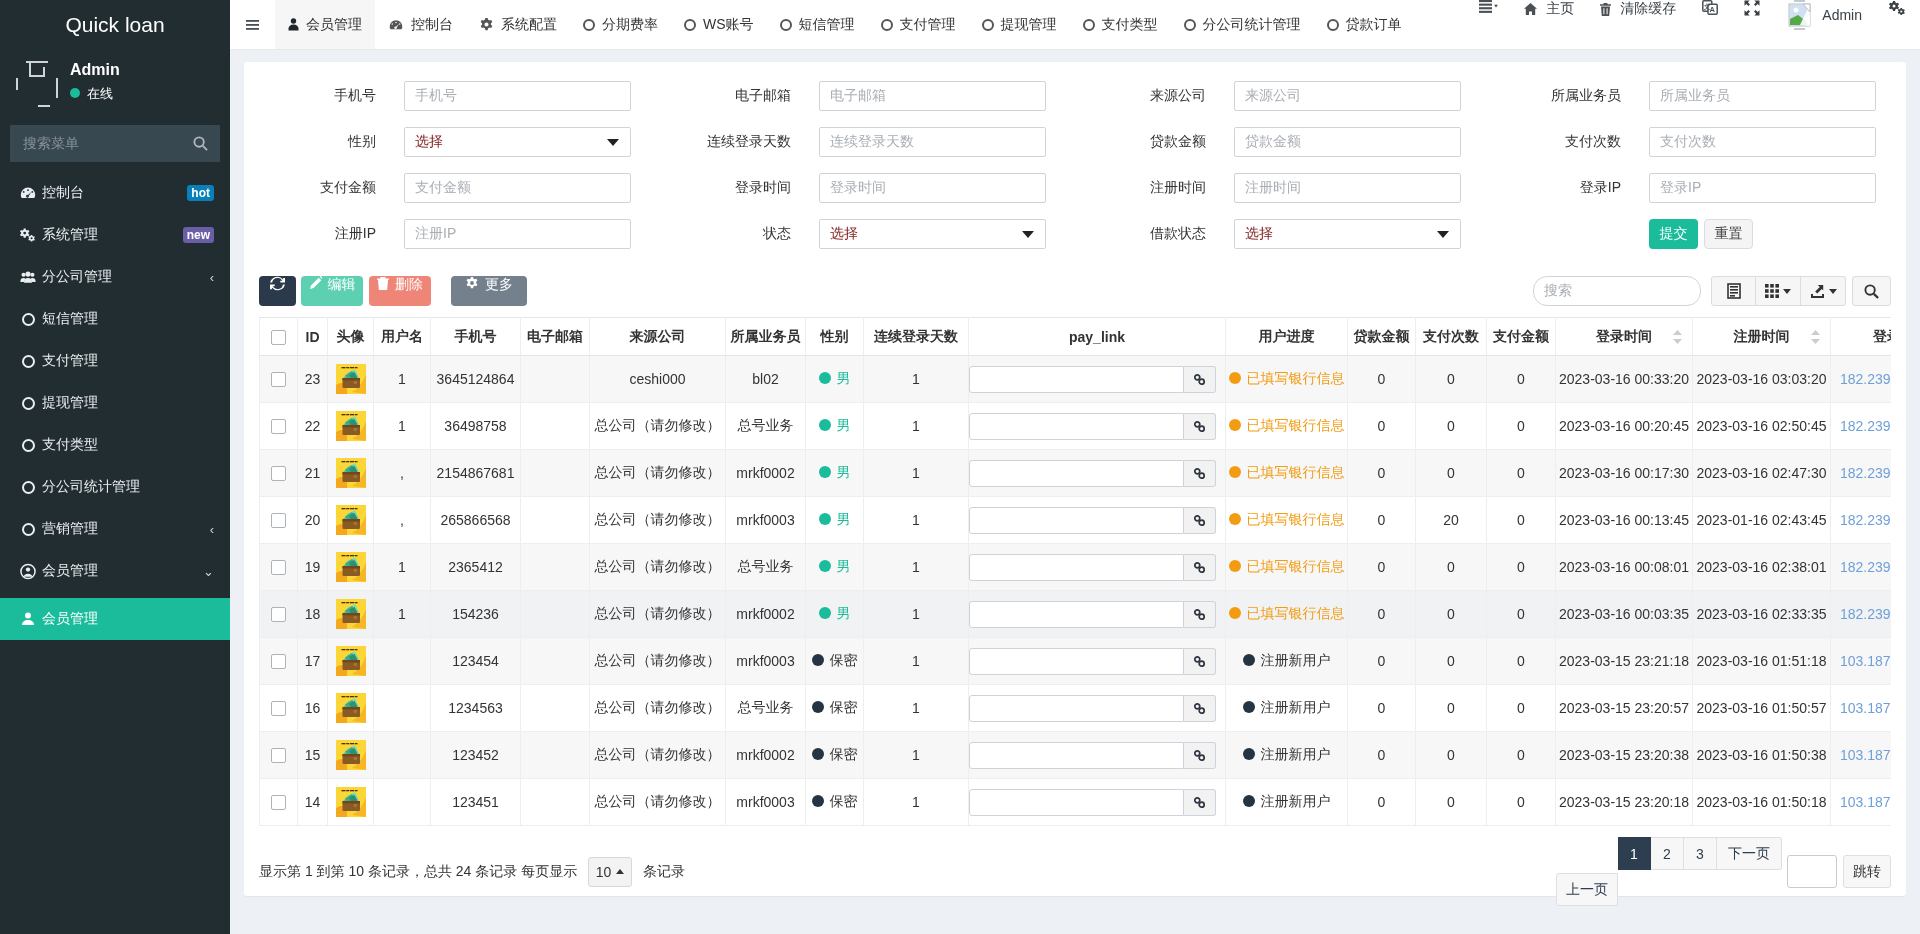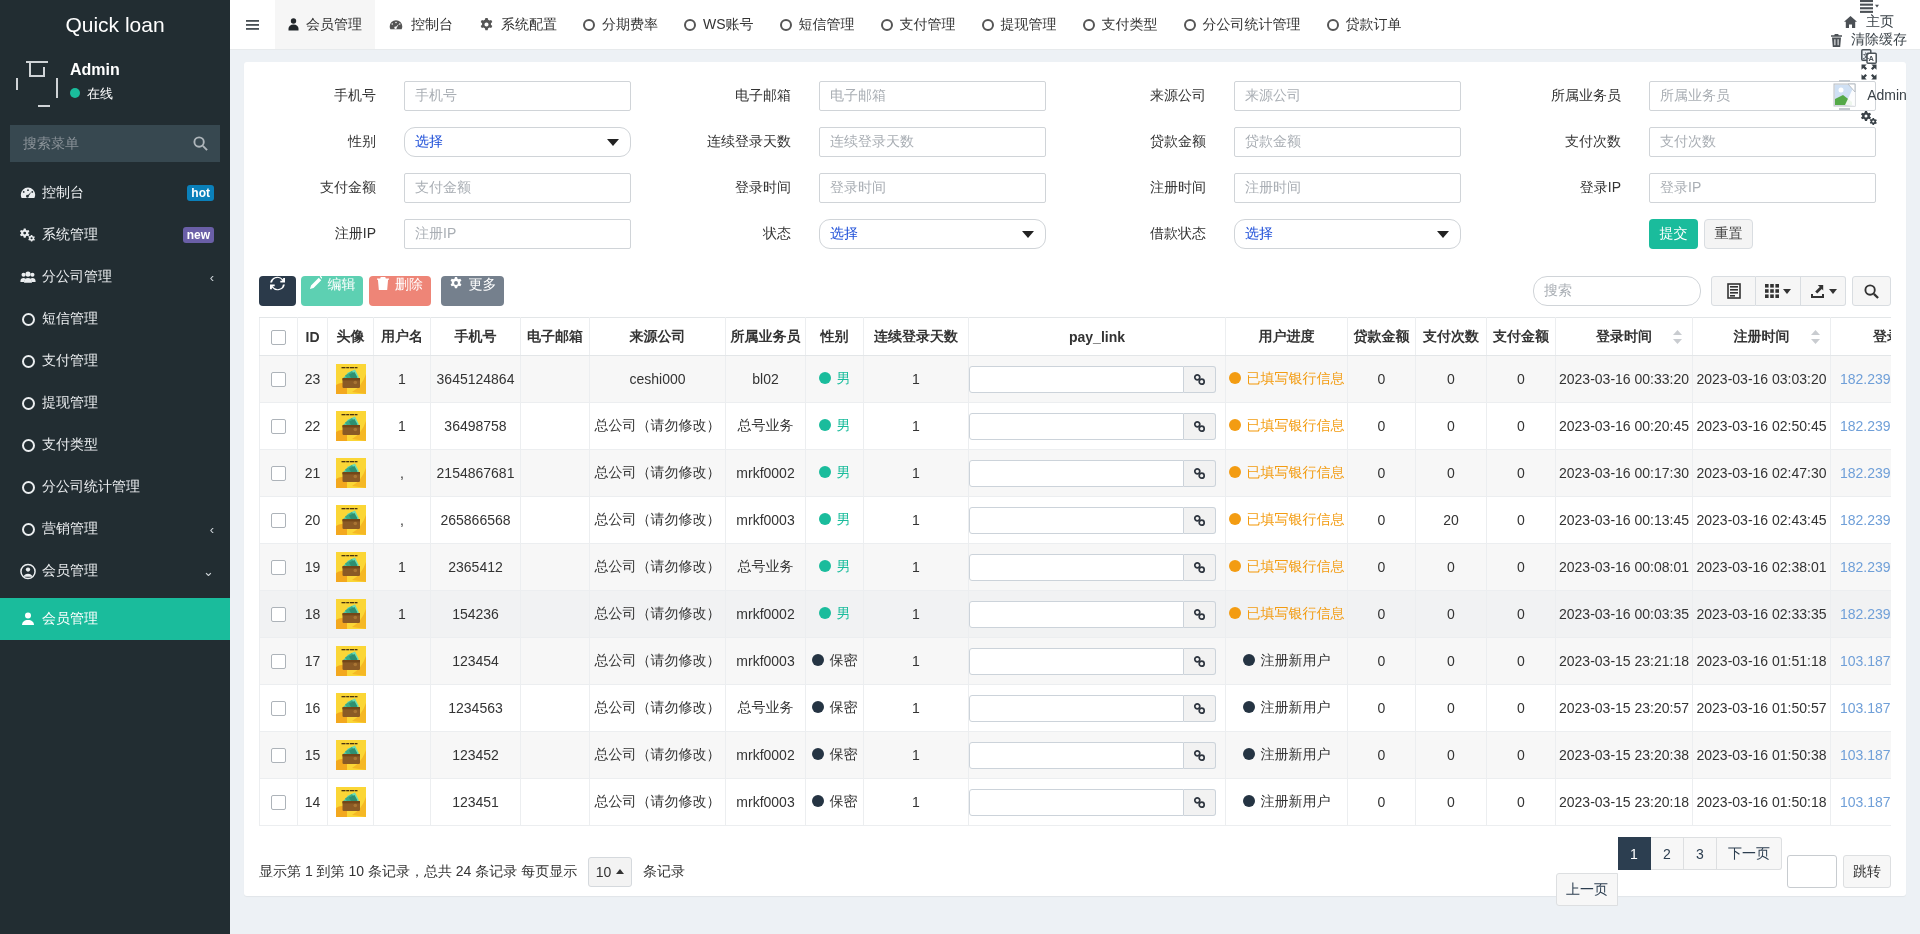--- a/index.html
+++ b/index.html
@@ -27,47 +27,47 @@
 .menu li.active-green { background:#1abc9c; color:#fff; height:42px; margin-top:6px; }
 .circ { width:13px; height:13px; border:2px solid #ebeef0; border-radius:50%; }
 
 
 .topbar { position:fixed; left:230px; top:0; right:0; height:50px; background:#fff; border-bottom:1px solid #e7eaec; z-index:10; display:flex; align-items:stretch; }
 .burger { width:45px; display:flex; align-items:center; justify-content:center; }
 .tabs { display:flex; }
 .tab { display:flex; align-items:center; padding:0 13px; color:#333; font-size:14px; gap:7px; white-space:nowrap; }
 .tab.active { background:#f6f6f6; }
 .tab .oc { width:12px; height:12px; border:2px solid #555; border-radius:50%; }
-.top-right { display:flex; align-items:center; margin-left:auto;flex-direction:column; }
+.top-right { display:flex; align-items:flex-start; margin-left:auto; }
 .top-right .item { display:flex; align-items:center; padding:0 13px; color:#394147; gap:9px; white-space:nowrap; }
 .top-right { padding-right:0px; }
 
 
 .content { margin-left:230px; margin-top:50px; padding:12px 14px 0 14px; }
 .card { background:#fff; border-radius:3px; height:834px; position:relative; box-shadow:0 1px 1px rgba(0,0,0,.05); }
 
 
 .fform { padding-top:19px; }
 .frow { display:flex; height:30px; margin-bottom:16px; }
 .fgroup { width:415px; display:flex; align-items:center; flex:0 0 415px; }
 .fgroup label { flex:0 0 160px; text-align:right; padding-right:28px; color:#333; }
 .fgroup .inp { width:227px; height:30px; border:1px solid #d0d4d8; border-radius:2px; background:#fff; display:flex; align-items:center; padding:0 10px; color:#a9aeb4; position:relative; }
 .fgroup .sel:after { content:""; position:absolute; right:11px; top:11px; border-left:6px solid transparent; border-right:6px solid transparent; border-top:7px solid #222; }
-.fgroup .sel { color:#1d4ed8;border-radius:11px; }
+.fgroup .sel { color:#7f1d1d; }
 .btn { border:none; border-radius:4px; font-size:14px; display:inline-flex; align-items:center; justify-content:center; font-family:"Liberation Sans",sans-serif;text-align:center; }
 .btn-submit { background:#1abc9c; color:#fff; width:49px; height:30px; }
 .btn-reset { background:#f4f4f4; color:#444; border:1px solid #d9dde1; width:49px; height:30px; margin-left:6px; }
 
 
 .toolbar { display:flex; align-items:center; padding:10px 15px 0 15px; height:42px; }
 .tbtn { height:30px; border:none; border-radius:4px; color:#fff; display:inline-flex; align-items:flex-start; justify-content:center; gap:6px; font-size:14px; font-family:"Liberation Sans",sans-serif; }
 .tbtn.refresh { width:37px; background:#2b3a4a; }
 .tbtn.edit { width:62px; background:#5dd0b2; margin-left:5px; }
 .tbtn.del { width:62px; background:#ee8577; margin-left:6px; }
-.tbtn.more { width:63px; background:#75808d; margin-left:10px; }
+.tbtn.more { width:76px; background:#75808d; margin-left:20px; }
 .tb-right { margin-left:auto; display:flex; align-items:center; }
 .tb-search { width:168px; height:30px; border:1px solid #d0d4d8; border-radius:14px; display:flex; align-items:center; padding:0 10px; color:#a9aeb4; }
 .bgroup { display:flex; margin-left:10px; }
 .bgroup .gbtn { width:45px; height:30px; background:#f6f6f6; border:1px solid #d9dde1; display:flex; align-items:center; justify-content:center; gap:4px; }
 .bgroup .gbtn + .gbtn { border-left:none; }
 .gbtn:first-child { border-radius:3px 0 0 3px; }
 .gbtn:last-child { border-radius:0 3px 3px 0; }
 .sbtn { width:39px; height:30px; background:#f6f6f6; border:1px solid #d9dde1; border-radius:3px; margin-left:6px; display:flex; align-items:center; justify-content:center; }
 
 
@@ -645,21 +645,21 @@
                       <circle cx="8.7" cy="8.7" r="2.5"></circle>
                     </svg>
                   </span>
                 </span>
               </td>
               <td><span class="prog"><span class="gdot"></span>已填写银行信息</span></td>
               <td>0</td>
               <td>20</td>
               <td>0</td>
               <td>2023-03-16 00:13:45</td>
-              <td>2023-03-16 02:43:45</td>
+              <td>2023-01-16 02:43:45</td>
               <td class="ip">182.239.</td>
             </tr>
             <tr class="stripe">
               <td><span class="cb"></span></td>
               <td>19</td>
               <td><svg class="avatar" viewBox="0 0 30 30">
                   <rect width="30" height="30" fill="#fbd636"></rect>
                   <path d="M30 10 Q26 22 16 28 L30 30 Z" fill="#f5b824"></path>
                   <path d="M0 21 Q6 17 11 21 L11 30 H0 Z" fill="#f3a81e"></path>
                   <g fill="#4a340f">

